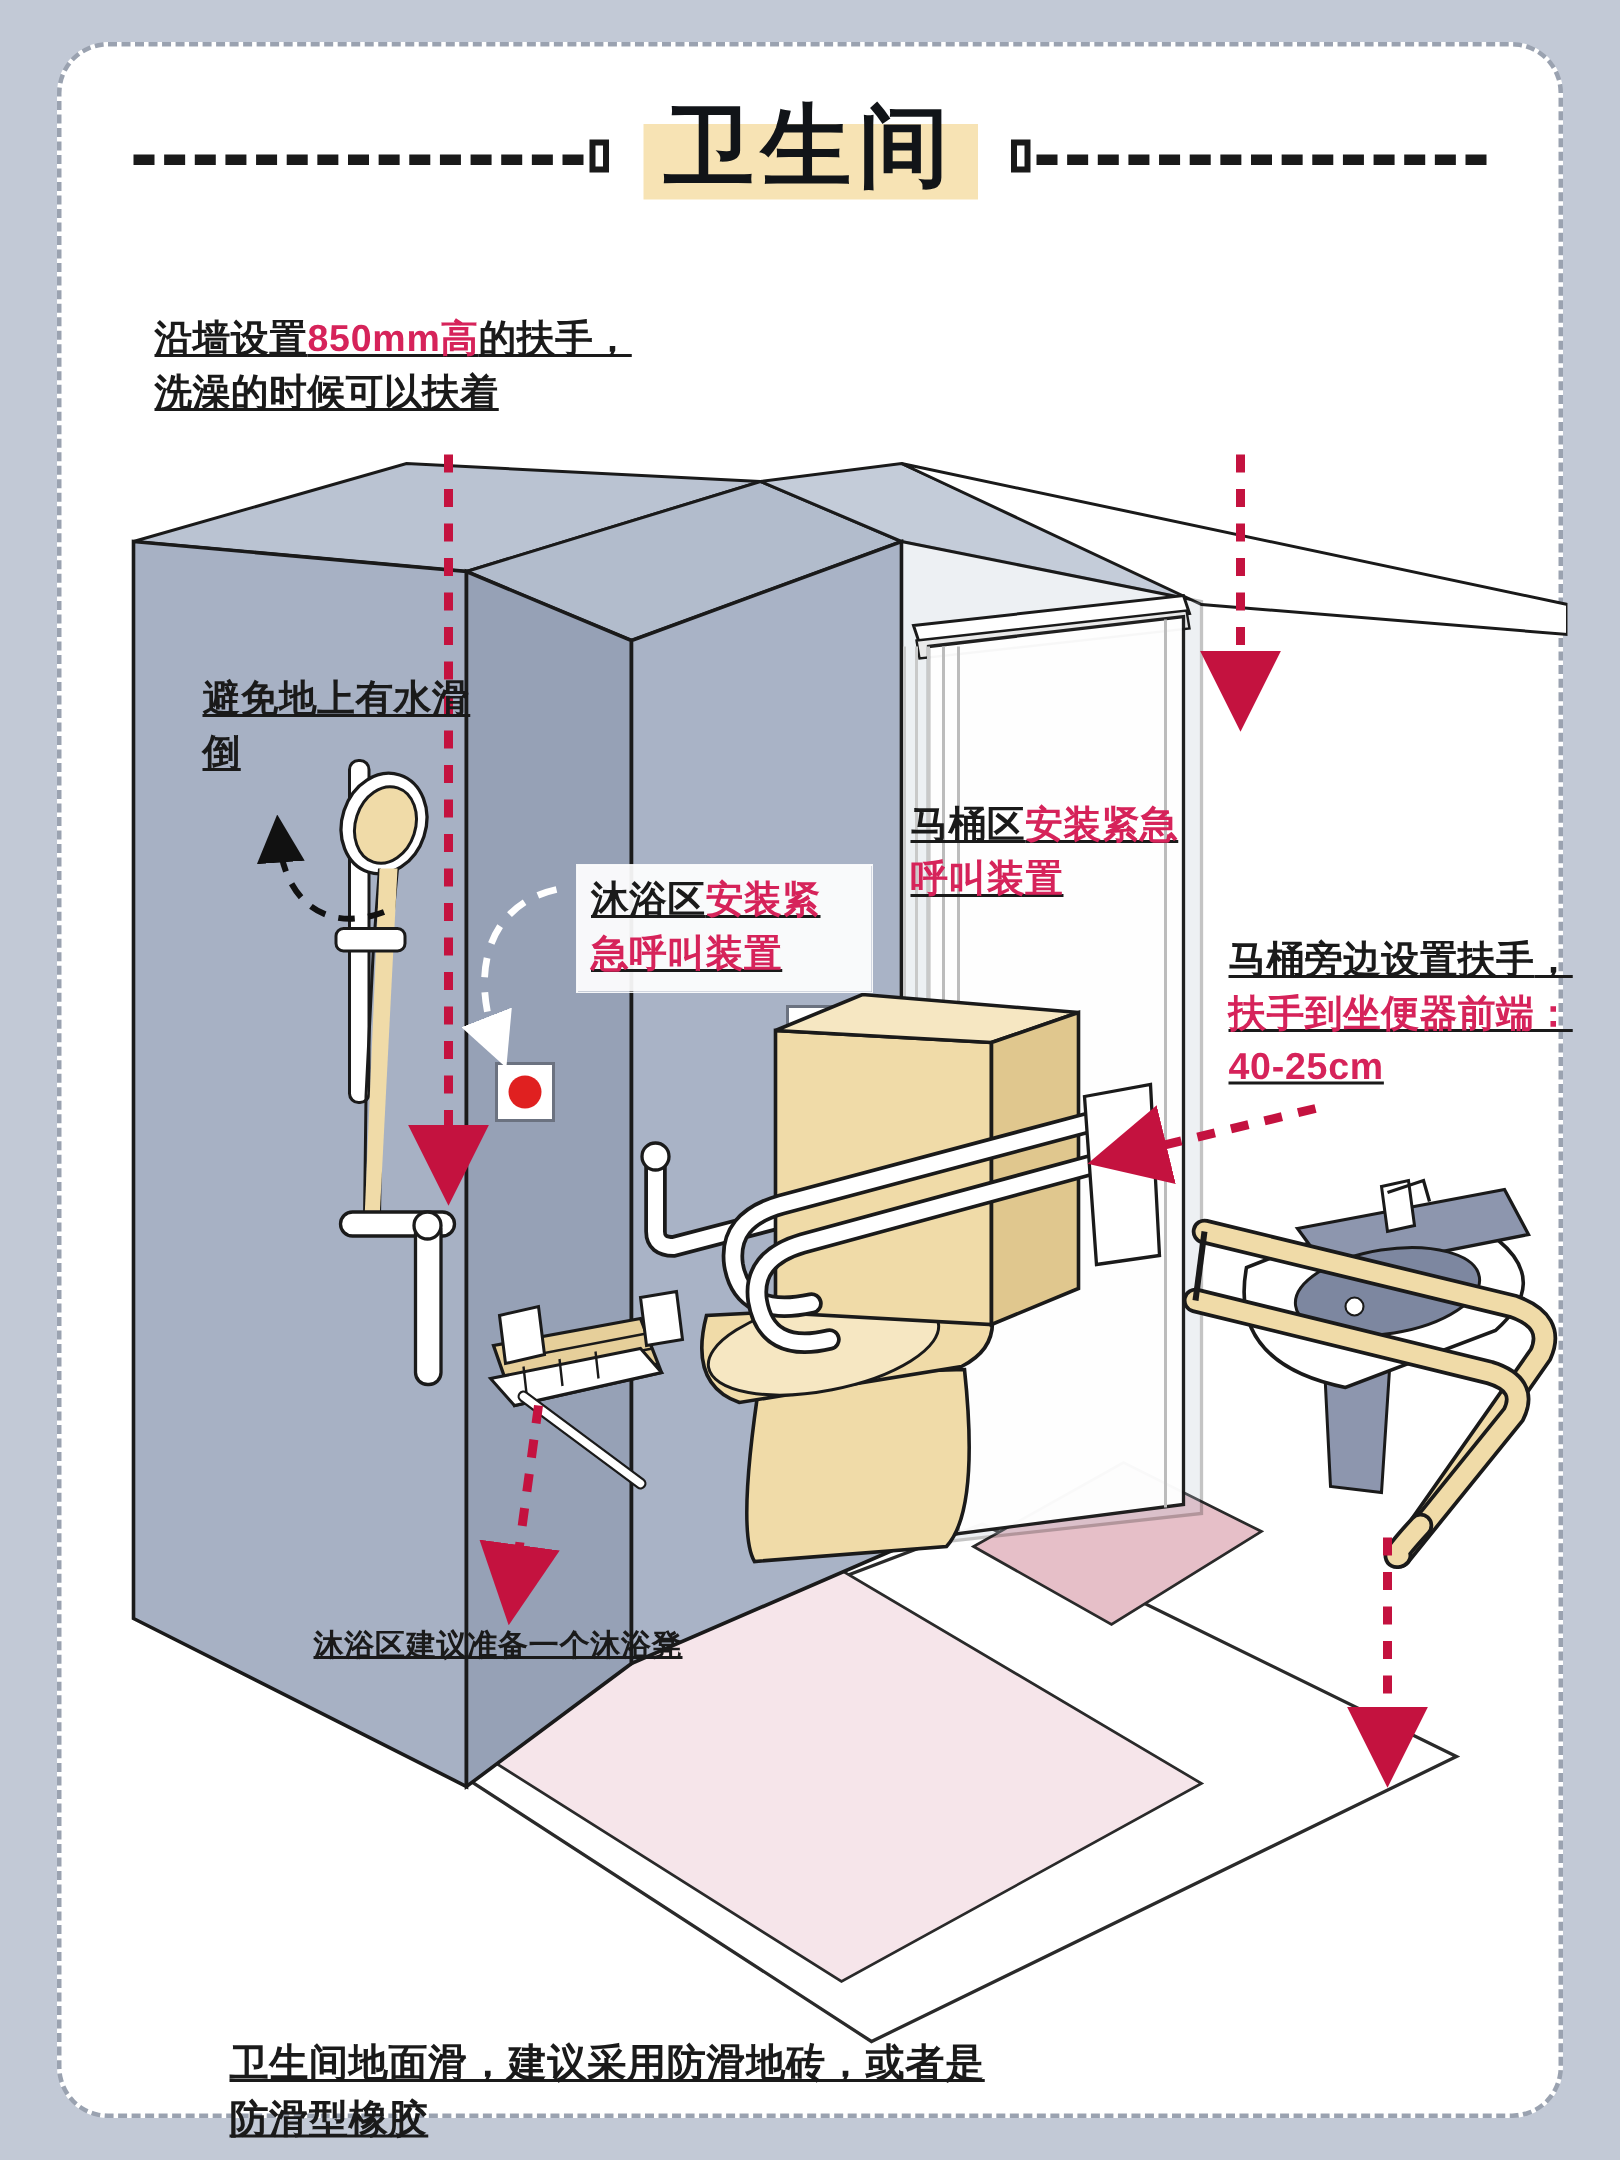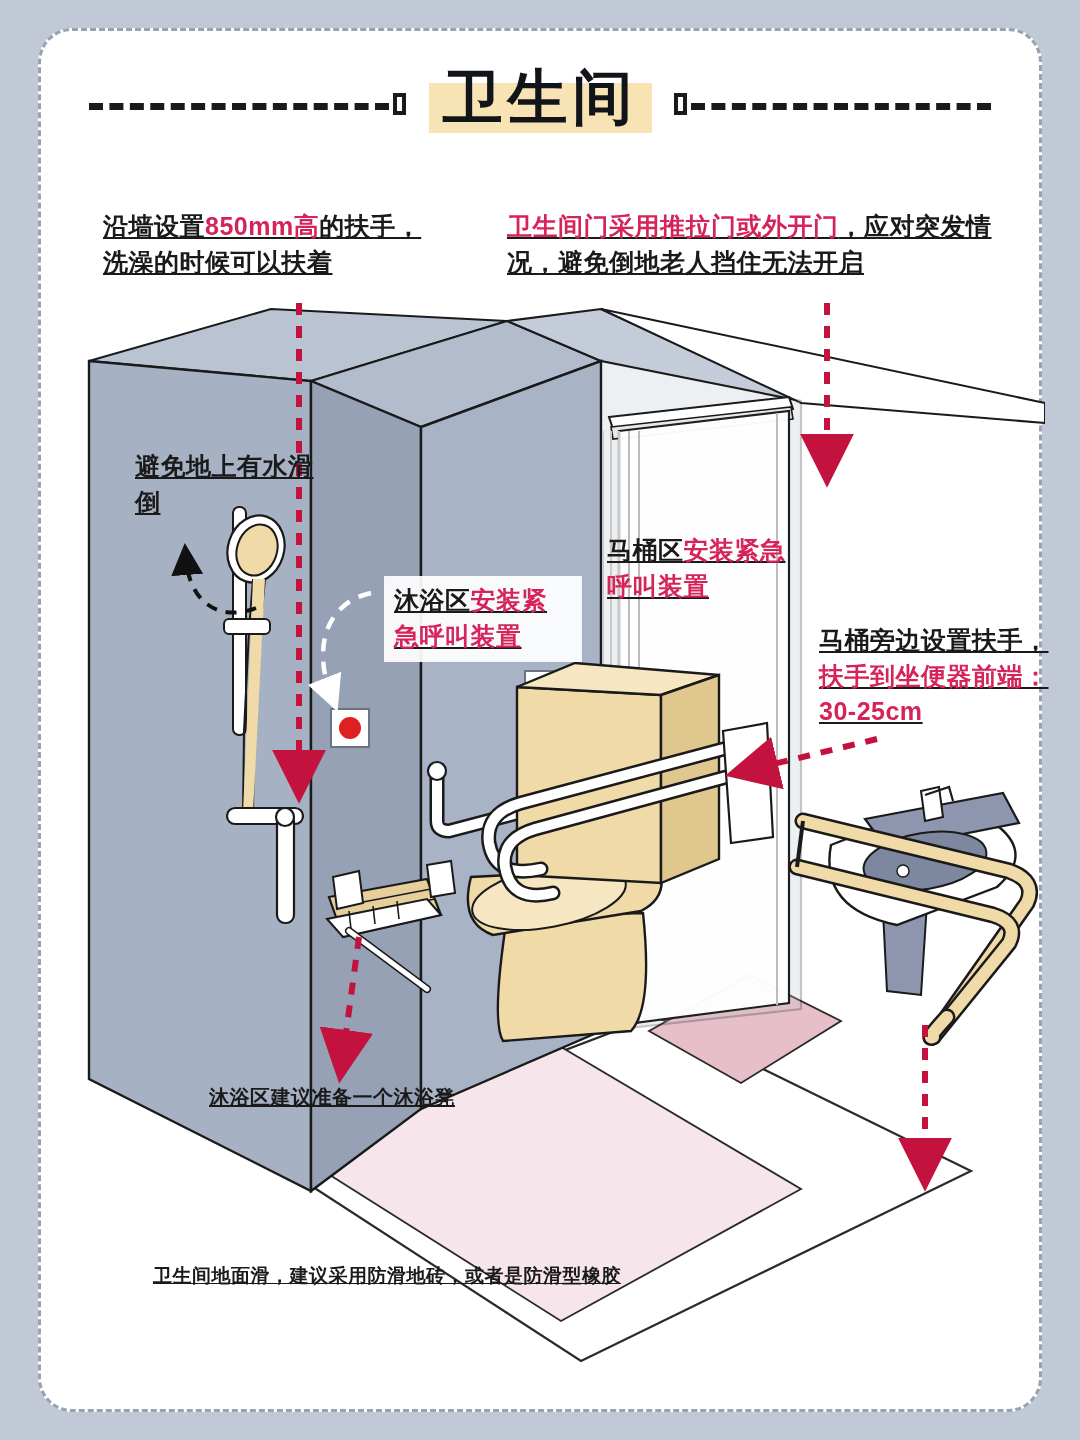--- a/index.html
+++ b/index.html
@@ -84,21 +84,21 @@
   }
   .note .hot { color: #d6235a; }
 
   #note-railheight { left: 62px;  top: 178px; width: 330px; font-size: 25px; }
   #note-door       { left: 466px; top: 178px; width: 530px; font-size: 25px; }
   #note-showerhead { left: 94px;  top: 418px; width: 200px; font-size: 25px; }
   #note-toiletcall { left: 566px; top: 502px; width: 200px; font-size: 25px; }
   #note-toiletbar  { left: 778px; top: 592px; width: 250px; font-size: 25px; }
   #note-stool      { left: 168px; top: 1052px; width: 260px; font-size: 20px; }
   #note-sinkbar    { left: 700px; top: 1176px; width: 320px; font-size: 25px; }
-  #note-floor      { left: 112px; top: 1232px; width: 520px; font-size: 19px; }
+  #note-floor      { left: 112px; top: 1326px; width: 520px; font-size: 26px; }
 
   .note-box {
     background: rgba(255,255,255,0.93);
     padding: 6px 9px 7px 9px;
     box-shadow: 0 0 0 1px rgba(255,255,255,0.9);
   }
   #note-showercall {
     left: 344px; top: 546px; width: 178px; font-size: 25px;
   }
 
@@ -292,29 +292,28 @@
         <span id="title-text">卫生间</span>
       </span>
     </div>
     <div class="title-rule" id="rule-left"></div>
     <div class="title-rule" id="rule-right"></div>
     <div class="rule-sq" id="sq-left"></div>
     <div class="rule-sq" id="sq-right"></div>
 
     <div class="note" id="note-railheight"><span>沿墙设置</span><span class="hot">850mm高</span><span>的扶手，洗澡的时候可以扶着</span></div>
 
-    <div class="note" id="note-door"><span class="hot">卫生间门采用推拉门或外开门</span><span>，应对突发情况，避免倒地老人挡住无法开启</span></div>
 
     <div class="note" id="note-showerhead"><span>避免地上有水滑倒</span></div>
 
     <div class="note note-box" id="note-showercall"><span>沐浴区</span><span class="hot">安装紧急呼叫装置</span></div>
 
     <div class="note" id="note-toiletcall"><span>马桶区</span><span class="hot">安装紧急呼叫装置</span></div>
 
-    <div class="note" id="note-toiletbar"><span>马桶旁边设置扶手</span><span>，</span><span class="hot">扶手到坐便器前端：30-25cm</span></div>
+    <div class="note" id="note-toiletbar"><span>马桶旁边设置扶手</span><span>，</span><span class="hot">扶手到坐便器前端：40-25cm</span></div>
 
     <div class="note" id="note-stool"><span>沐浴区建议准备一个沐浴凳</span></div>
 
 
     <div class="note" id="note-floor"><span>卫生间地面滑，建议采用防滑地砖，或者是防滑型橡胶</span></div>
 
   </div>
 </div>
 
 </body></html>

